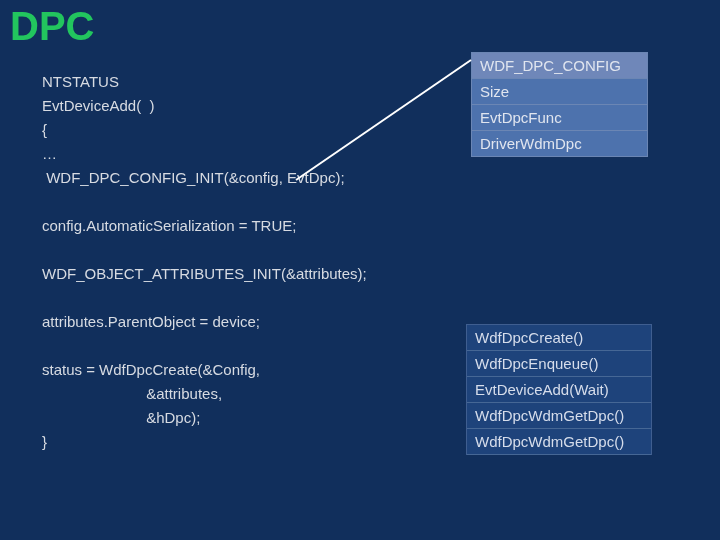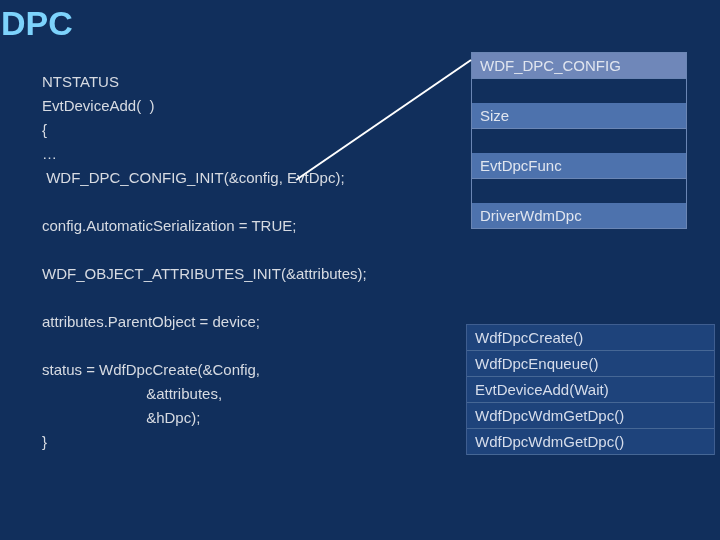--- a/index.html
+++ b/index.html
@@ -7,65 +7,64 @@
     padding: 0;
     width: 720px;
     height: 540px;
     background: #112f5c;
     font-family: Arial, Helvetica, sans-serif;
     overflow: hidden;
     position: relative;
   }
   .title {
     position: absolute;
-    left: 1px;
+    left: 10px;
     top: 4px;
-    color: #7dd3fc;
-    font-size: 34px;
+    color: #22c55e;
+    font-size: 40px;
     font-weight: bold;
   }
   .code {
     position: absolute;
     left: 42px;
     top: 70px;
     color: #d7dbe2;
     font-size: 15px;
     line-height: 1.6;
     white-space: pre;
     font-family: Arial, Helvetica, sans-serif;
   }
   .struct-table {
     position: absolute;
     left: 471px;
     top: 52px;
-    width: 216px;
+    width: 177px;
     border: 1px solid #6b86b4;
     border-bottom: none;
     box-sizing: border-box;
   }
   .struct-header, .struct-row {
     color: #e0e5ef;
     font-size: 15px;
     padding: 4px 8px;
     border-bottom: 1px solid #6b86b4;
     box-sizing: border-box;
   }
   .struct-header {
     background: #6f87b9;
     font-weight: normal;
   }
   .struct-row {
     background: #4d72ad;
-    margin-top: 24px;
   }
   .func-table {
     position: absolute;
     left: 466px;
     top: 324px;
-    width: 249px;
+    width: 186px;
     border: 1px solid #3f5e90;
     border-bottom: none;
     box-sizing: border-box;
   }
   .func-row {
     background: #1e437b;
     color: #d6ddeb;
     font-size: 15px;
     padding: 4px 8px;
     border-bottom: 1px solid #466795;

